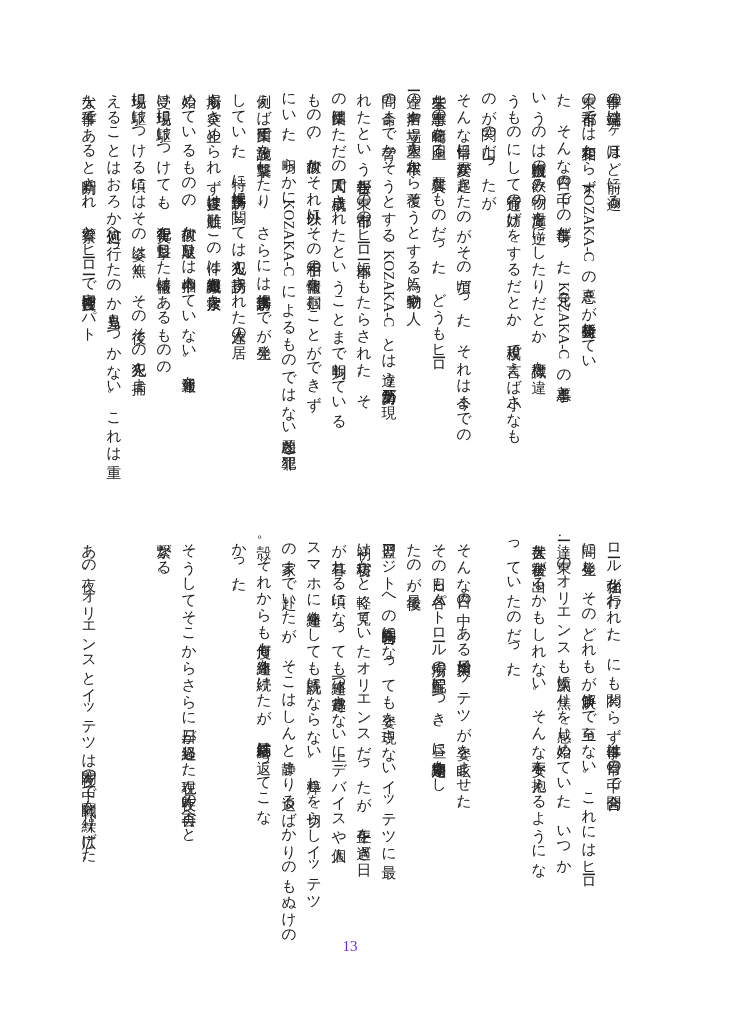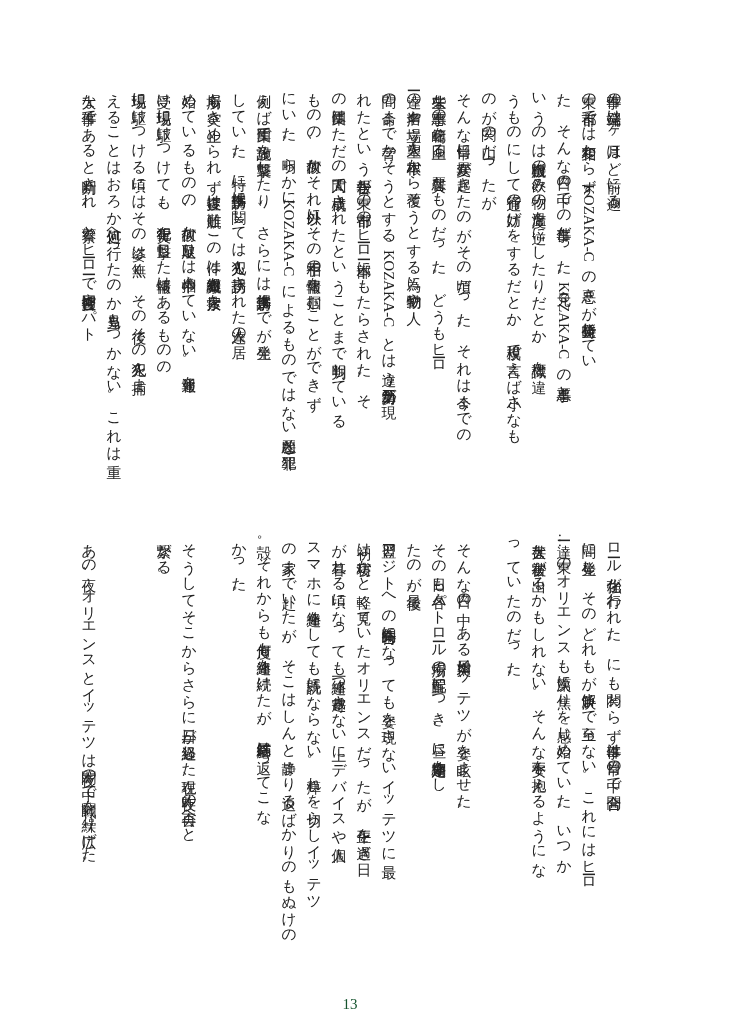--- a/index.html
+++ b/index.html
@@ -26,26 +26,26 @@
     width: 25px;
     height: 416px;
     line-height: 25px;
     white-space: nowrap;
     margin: 0; padding: 0;
     overflow: visible;
   }
   .col.tight { letter-spacing: -0.5px; }
   .page-number {
     position: absolute;
-    left: 330px; top: 996px;
+    left: 330px; top: 938px;
     width: 40px;
     text-align: center;
     font-family: "Liberation Serif", "DejaVu Serif", serif;
     font-size: 15px;
-    color: #14532d;
+    color: #6d28d9;
   }
 </style>
 </head>
 <body>
 
 <div class="page">
 
   <div class="block upper">
     <div class="col">事件の発端は一ヶ月ほど前に遡る。</div>
     <div class="col">東の都市では相変わらずKOZAKA-Cの悪さが時折発生してい</div>

